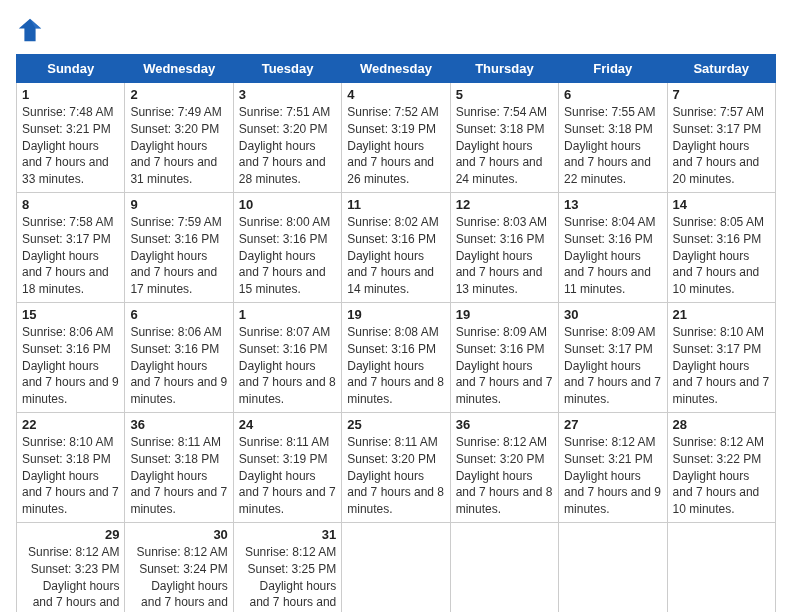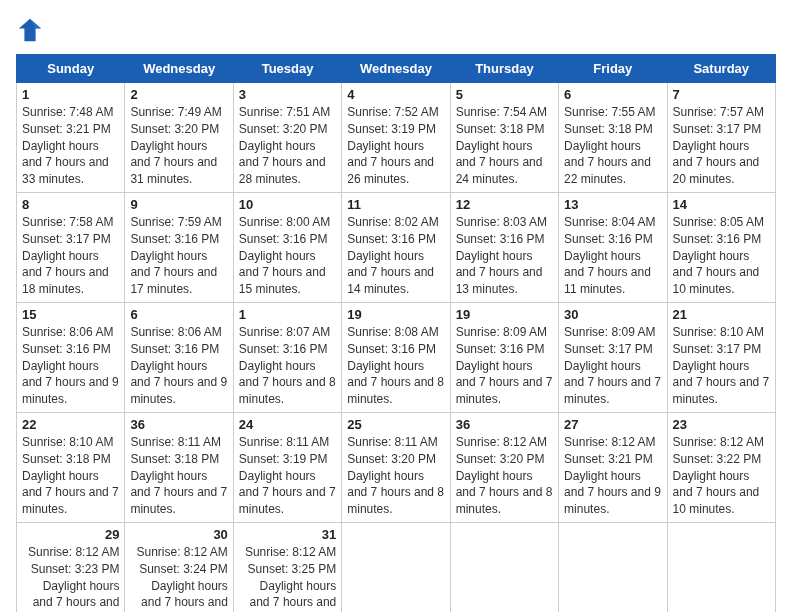--- a/index.html
+++ b/index.html
@@ -376,21 +376,21 @@
           <td>
           <span class="day-num">27</span>
           <div class="day-info">
             Sunrise: 8:12 AM<br>
             Sunset: 3:21 PM<br>
             Daylight hours<br>
             and 7 hours and 9 minutes.
           </div>
         </td>
           <td>
-          <span class="day-num">23</span>
+          <span class="day-num">28</span>
           <div class="day-info">
             Sunrise: 8:12 AM<br>
             Sunset: 3:22 PM<br>
             Daylight hours<br>
             and 7 hours and 10 minutes.
           </div>
         </td>
         </tr>
         <tr>
           <td>

